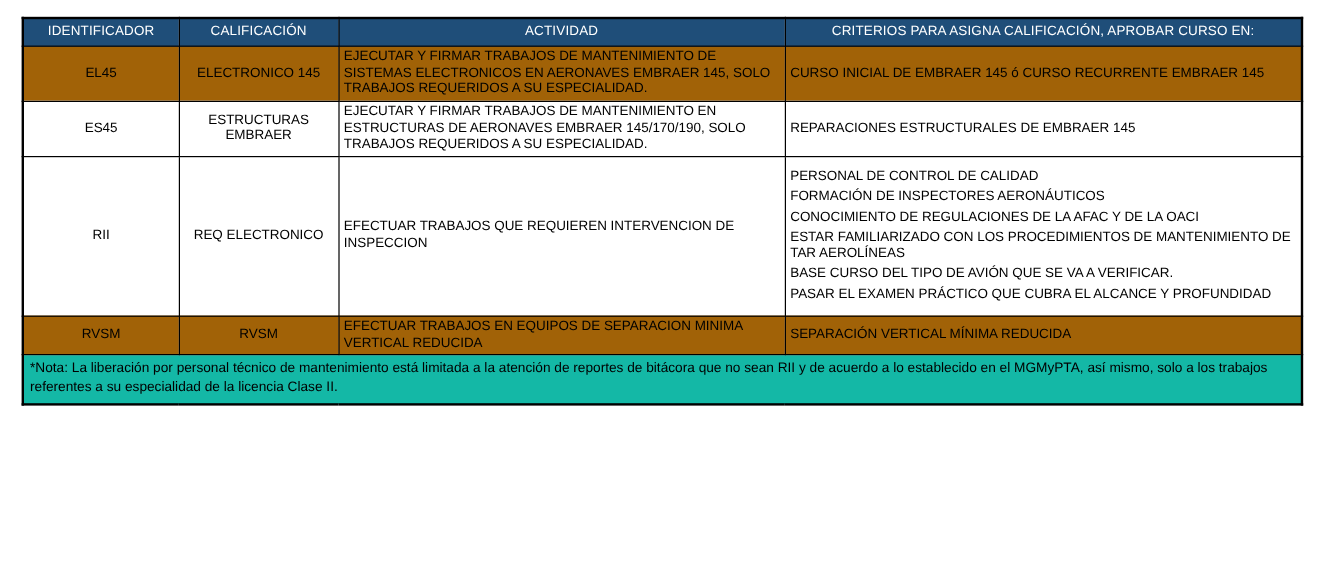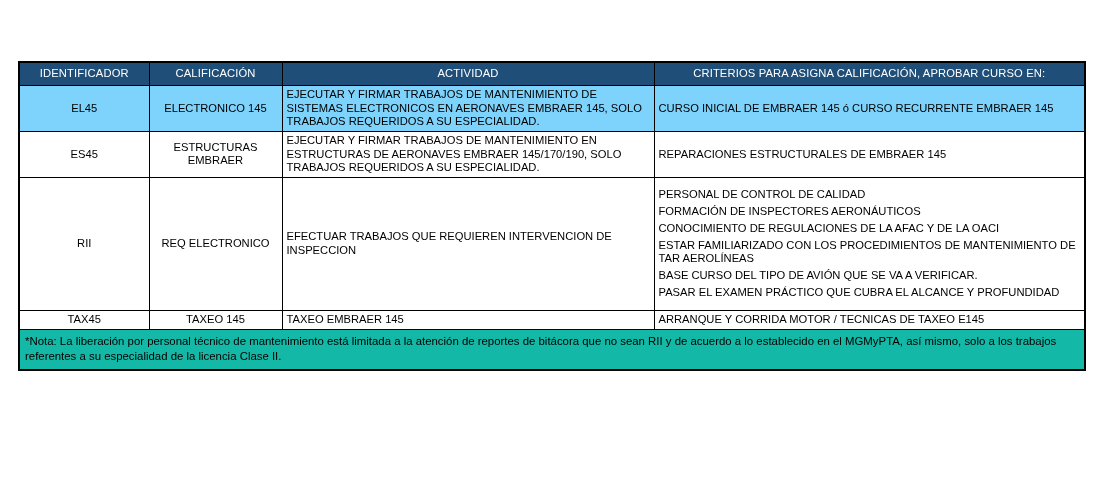--- a/index.html
+++ b/index.html
@@ -15,21 +15,20 @@
     overflow: hidden;
   }
 
   .page {
     position: relative;
     width: 1101px;
     height: 366px;
     background: #ffffff;
     box-sizing: border-box;
     padding: 14px 16px 0 18px;
-    margin-top: 47px;
   }
 
   table.qual-table {
     width: 1066px;
     border-collapse: collapse;
     table-layout: fixed;
     border: 2px solid #000000;
   }
 
   table.qual-table td,
@@ -75,21 +74,21 @@
     text-align: left;
     font-size: 11.3px;
     padding-left: 5px;
   }
   td.cri-cell {
     text-align: left;
     font-size: 11.3px;
     padding-left: 5px;
   }
 
-  tr.shade td { background: #7dd3fc; }
+  tr.shade td { background: #a16207; }
   tr.plain td { background: #ffffff; }
 
   
   tr.tall td { height: 128px; }
   td.cri-list {
     vertical-align: middle;
     padding-top: 3px;
     padding-bottom: 3px;
   }
   td.cri-list .cri-line {
@@ -156,27 +155,27 @@
         <td class="cri-cell cri-list">
           <span class="cri-line">PERSONAL DE CONTROL DE CALIDAD</span>
           <span class="cri-line">FORMACIÓN DE INSPECTORES AERONÁUTICOS</span>
           <span class="cri-line">CONOCIMIENTO DE REGULACIONES DE LA AFAC Y DE LA OACI</span>
           <span class="cri-line">ESTAR FAMILIARIZADO CON LOS PROCEDIMIENTOS DE MANTENIMIENTO DE TAR AEROLÍNEAS</span>
           <span class="cri-line">BASE CURSO DEL TIPO DE AVIÓN QUE SE VA A VERIFICAR.</span>
           <span class="cri-line">PASAR EL EXAMEN PRÁCTICO QUE CUBRA EL ALCANCE Y PROFUNDIDAD</span>
         </td>
       </tr>
 
+      <tr class="shade">
+        <td class="id-cell">RVSM</td>
+        <td class="cal-cell">RVSM</td>
+        <td class="act-cell">EFECTUAR TRABAJOS EN EQUIPOS DE SEPARACION MINIMA VERTICAL REDUCIDA</td>
+        <td class="cri-cell">SEPARACIÓN VERTICAL MÍNIMA REDUCIDA</td>
+      </tr>
 
-      <tr class="plain">
-        <td class="id-cell">TAX45</td>
-        <td class="cal-cell">TAXEO 145</td>
-        <td class="act-cell">TAXEO EMBRAER 145</td>
-        <td class="cri-cell">ARRANQUE Y CORRIDA MOTOR / TECNICAS DE TAXEO E145</td>
-      </tr>
 
       <tr class="note-row">
         <td colspan="4">
           <span class="note-text">*Nota: La liberación por personal técnico de mantenimiento está limitada a la atención de reportes de bitácora que no sean RII y de acuerdo a lo establecido en el MGMyPTA, así mismo, solo a los trabajos referentes a su especialidad de la licencia Clase II.</span>
         </td>
       </tr>
 
     </tbody>
   </table>
 </div>

